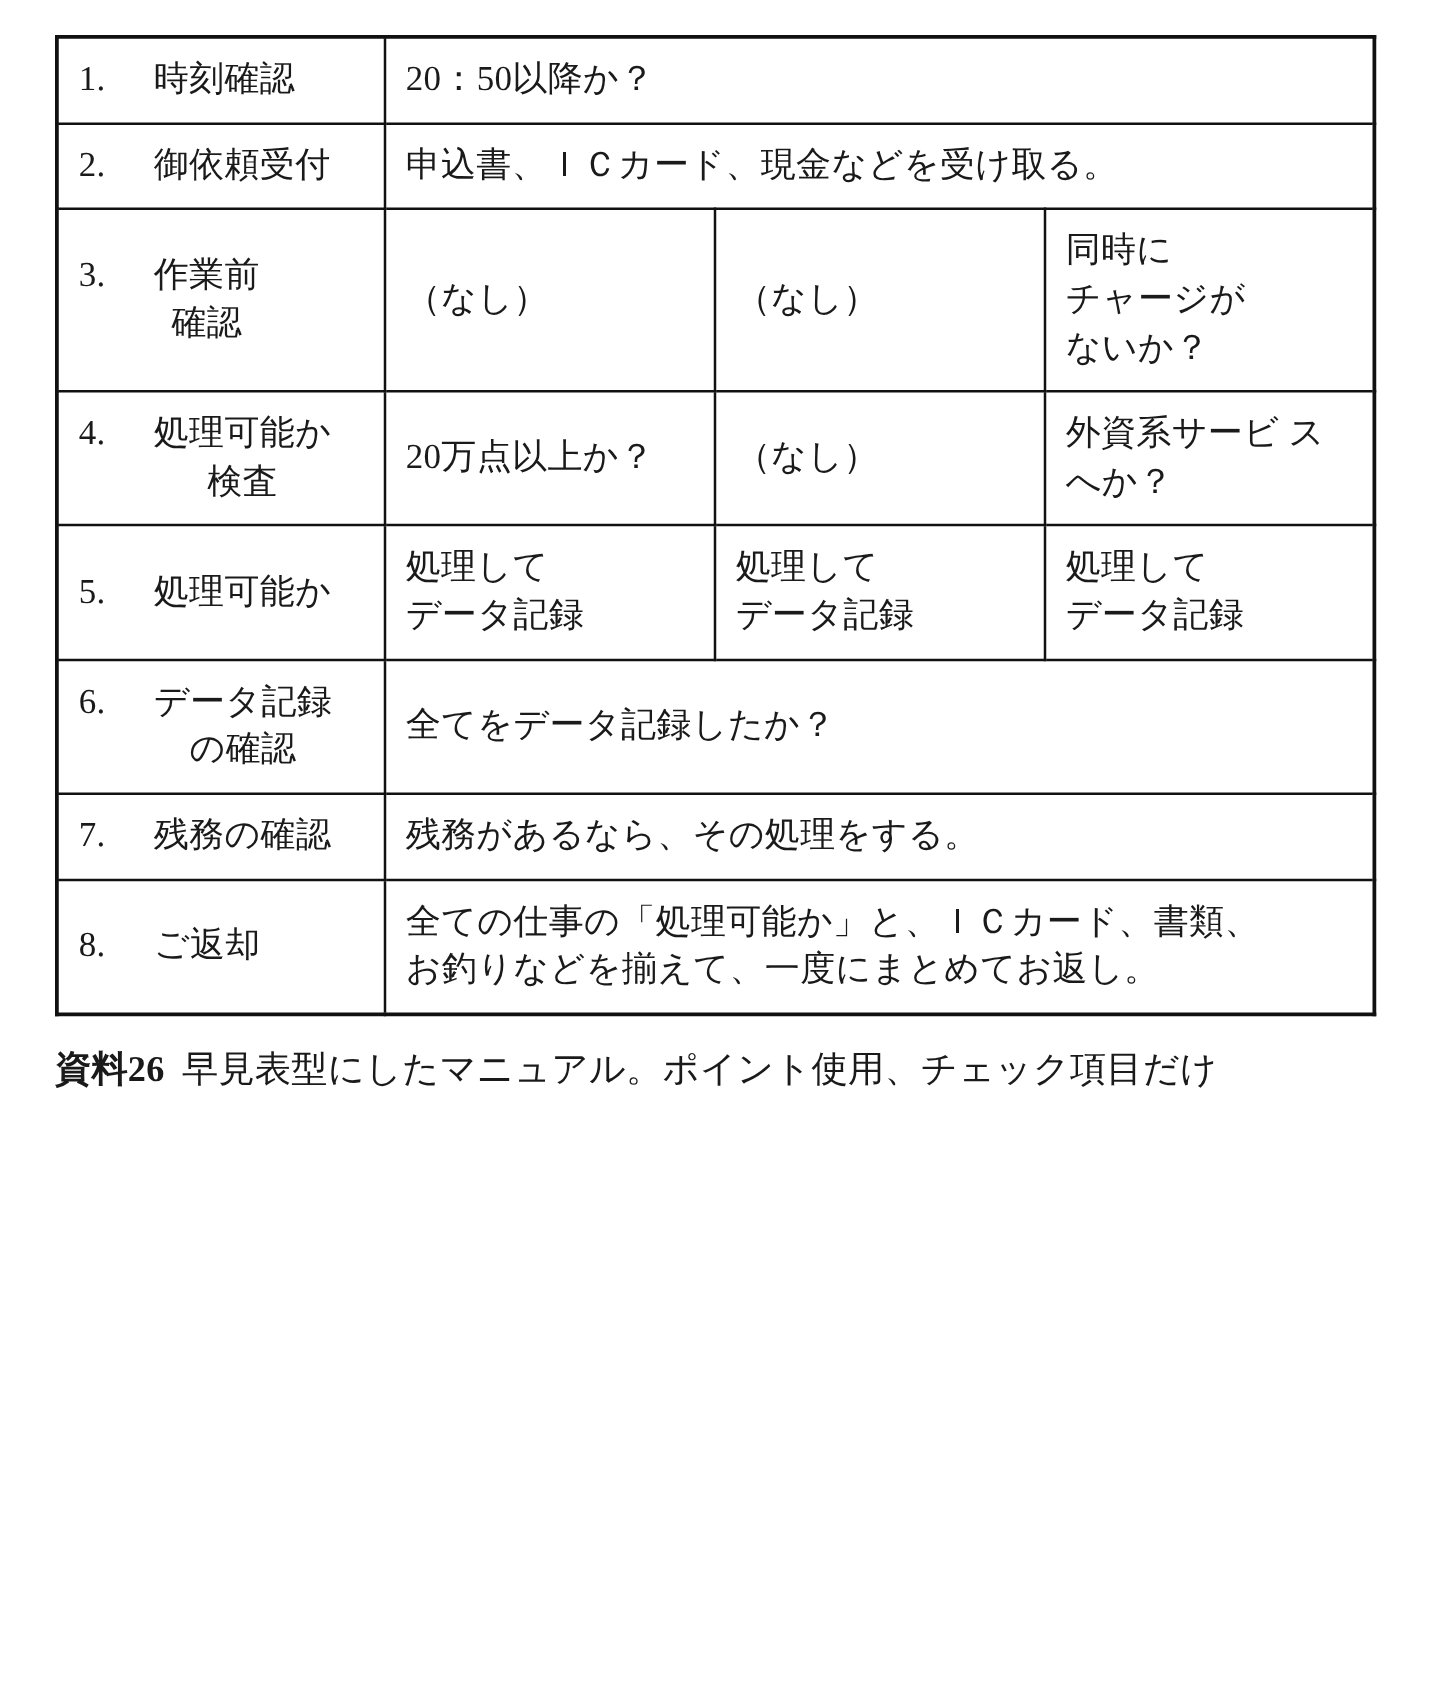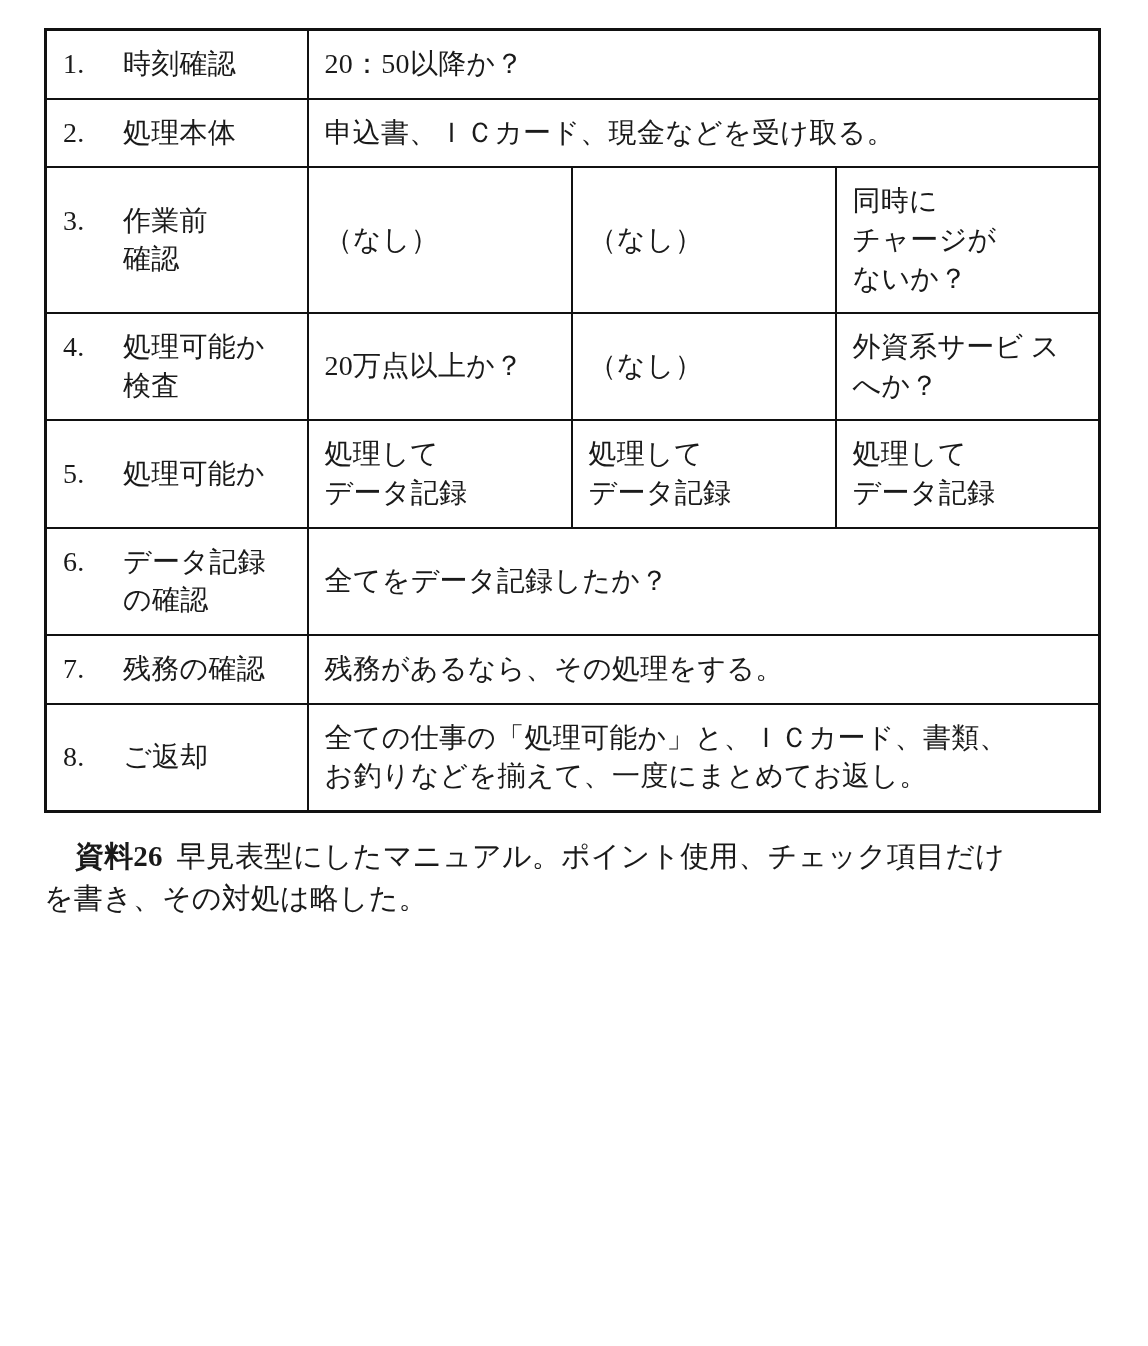--- a/index.html
+++ b/index.html
@@ -51,37 +51,36 @@
   }
   .lbl .num {
     display: inline-block;
     width: 60px;
     flex: 0 0 60px;
     text-align: left;
   }
   .lbl .txt {
     display: inline-block;
   }
-  .lbl .txt .l2 { display: block; }
+  .lbl .txt .l2 { display: block; text-align: center; }
   .indent-head {
     padding-left: 58px;
   }
   .cell-multi span { display: block; }
 
   .caption {
     width: 1056px;
     margin-top: 22px;
     font-size: 29px;
     line-height: 1.45;
     letter-spacing: 0.005em;
   }
   .caption .cap-label {
     font-weight: bold;
     margin-right: 14px;
-    margin-left: 31px;
   }
 </style>
 </head>
 <body>
 
 <div class="page">
 
   <table class="manual">
     <colgroup>
       <col class="col-label">
@@ -98,21 +97,21 @@
             <span class="txt">時刻確認</span>
           </span>
         </td>
         <td colspan="3">20：50以降か？</td>
       </tr>
 
       <tr>
         <td>
           <span class="lbl">
             <span class="num">2.</span>
-            <span class="txt">処理本体</span>
+            <span class="txt">御依頼受付</span>
           </span>
         </td>
         <td colspan="3">申込書、ＩＣカード、現金などを受け取る。</td>
       </tr>
 
 
       <tr>
         <td>
           <span class="lbl">
             <span class="num">3.</span>
@@ -212,16 +211,15 @@
           <span>全ての仕事の「処理可能か」と、ＩＣカード、書類、</span>
           <span>お釣りなどを揃えて、一度にまとめてお返し。</span>
         </td>
       </tr>
 
     </tbody>
   </table>
 
   <div class="caption">
     <span class="cap-label">資料26</span><span>早見表型にしたマニュアル。ポイント使用、チェック項目だけ</span><br>
-    <span>を書き、その対処は略した。</span>
   </div>
 
 </div>
 
 </body></html>

